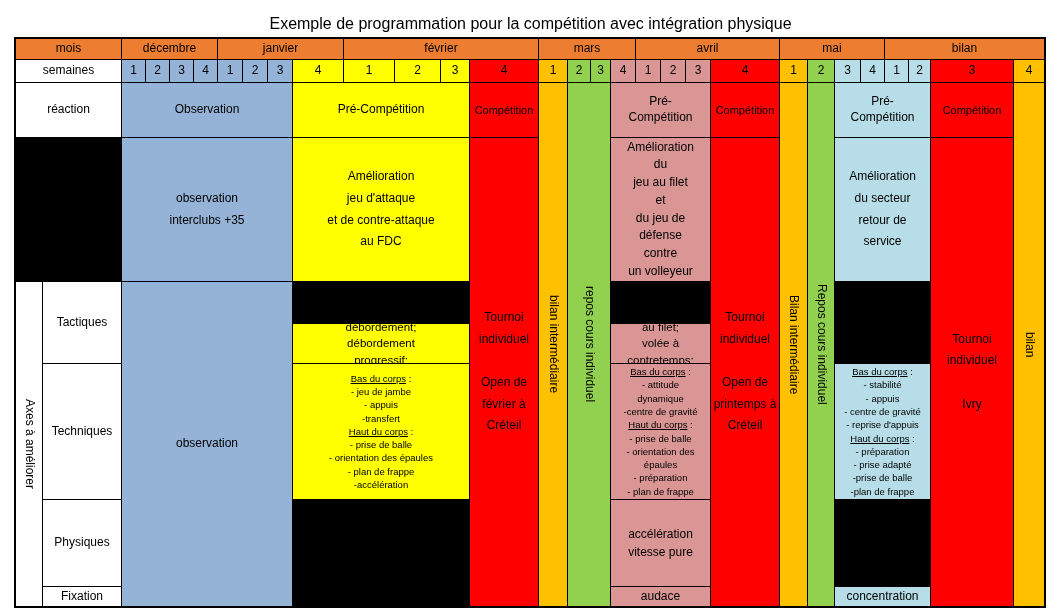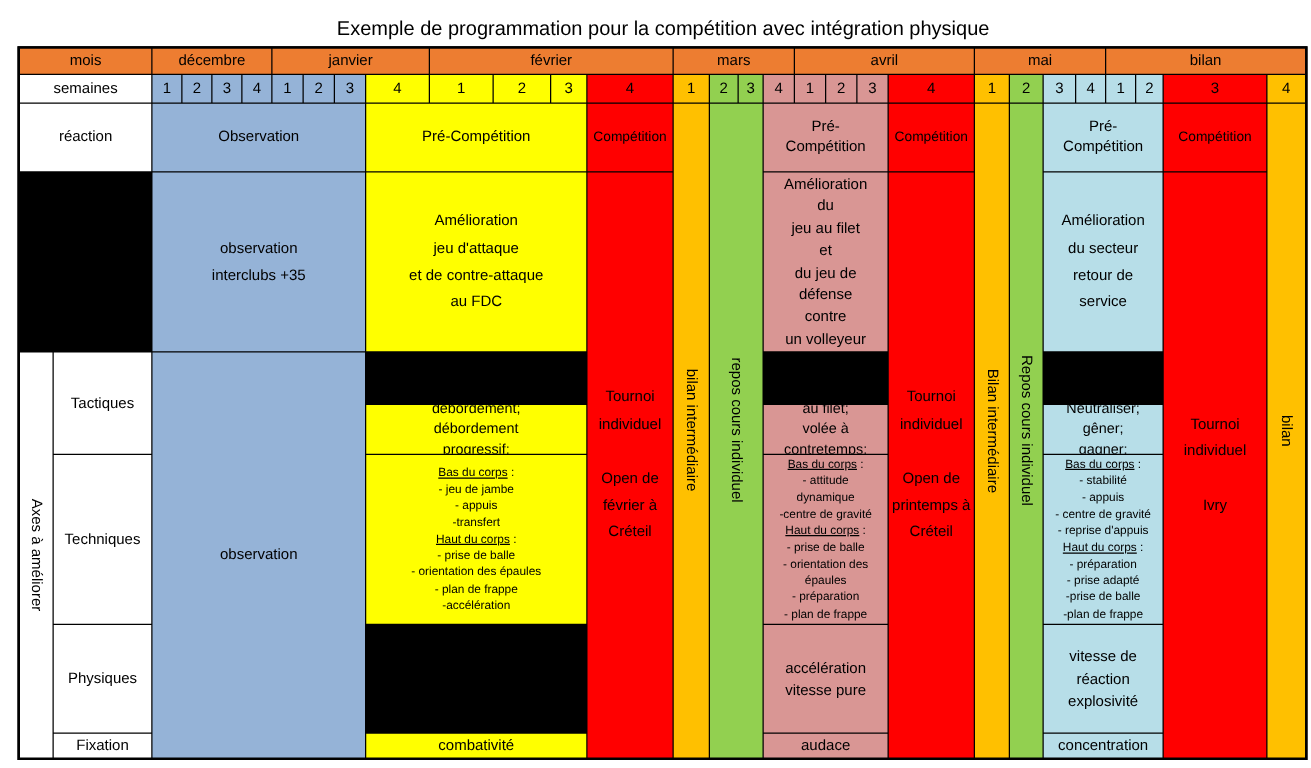--- a/index.html
+++ b/index.html
@@ -146,21 +146,20 @@
         <div><span class="ul">Bas du corps</span> :</div>
         <div>- jeu de jambe</div>
         <div>- appuis</div>
         <div>-transfert</div>
         <div><span class="ul">Haut du corps</span> :</div>
         <div>- prise de balle</div>
         <div>- orientation des épaules</div>
         <div>- plan de frappe</div>
         <div>-accélération</div>
       </div>
-    <div class="cell bg-yellow" style="grid-area:8/10/9/14">combativité</div>
 
     <div class="cell bg-pink pre tact" style="grid-area:5/18/6/22">Débordement
 au filet;
 volée à
 contretemps;
 passing</div>
     <div class="cell bg-pink list" style="grid-area:6/18/7/22">
         <div><span class="ul">Bas du corps</span> :</div>
         <div>- attitude</div>
         <div>dynamique</div>
@@ -169,34 +168,28 @@
         <div>- prise de balle</div>
         <div>- orientation des</div>
         <div>épaules</div>
         <div>- préparation</div>
         <div>- plan de frappe</div>
       </div>
     <div class="cell bg-pink pre phys" style="grid-area:7/18/8/22">accélération
 vitesse pure</div>
     <div class="cell bg-pink" style="grid-area:8/18/9/22">audace</div>
 
-    <div class="cell bg-lblue pre tact" style="grid-area:5/25/6/29">Neutraliser;
-gêner;
-gagner;</div>
     <div class="cell bg-lblue list" style="grid-area:6/25/7/29">
         <div><span class="ul">Bas du corps</span> :</div>
         <div>- stabilité</div>
         <div>- appuis</div>
         <div>- centre de gravité</div>
         <div>- reprise d'appuis</div>
         <div><span class="ul">Haut du corps</span> :</div>
         <div>- préparation</div>
         <div>- prise adapté</div>
         <div>-prise de balle</div>
         <div>-plan de frappe</div>
       </div>
-    <div class="cell bg-lblue pre phys" style="grid-area:7/25/8/29">vitesse de
-réaction
-explosivité</div>
     <div class="cell bg-lblue" style="grid-area:8/25/9/29">concentration</div>
 
   </div>
 </div>
 
 </body></html>

